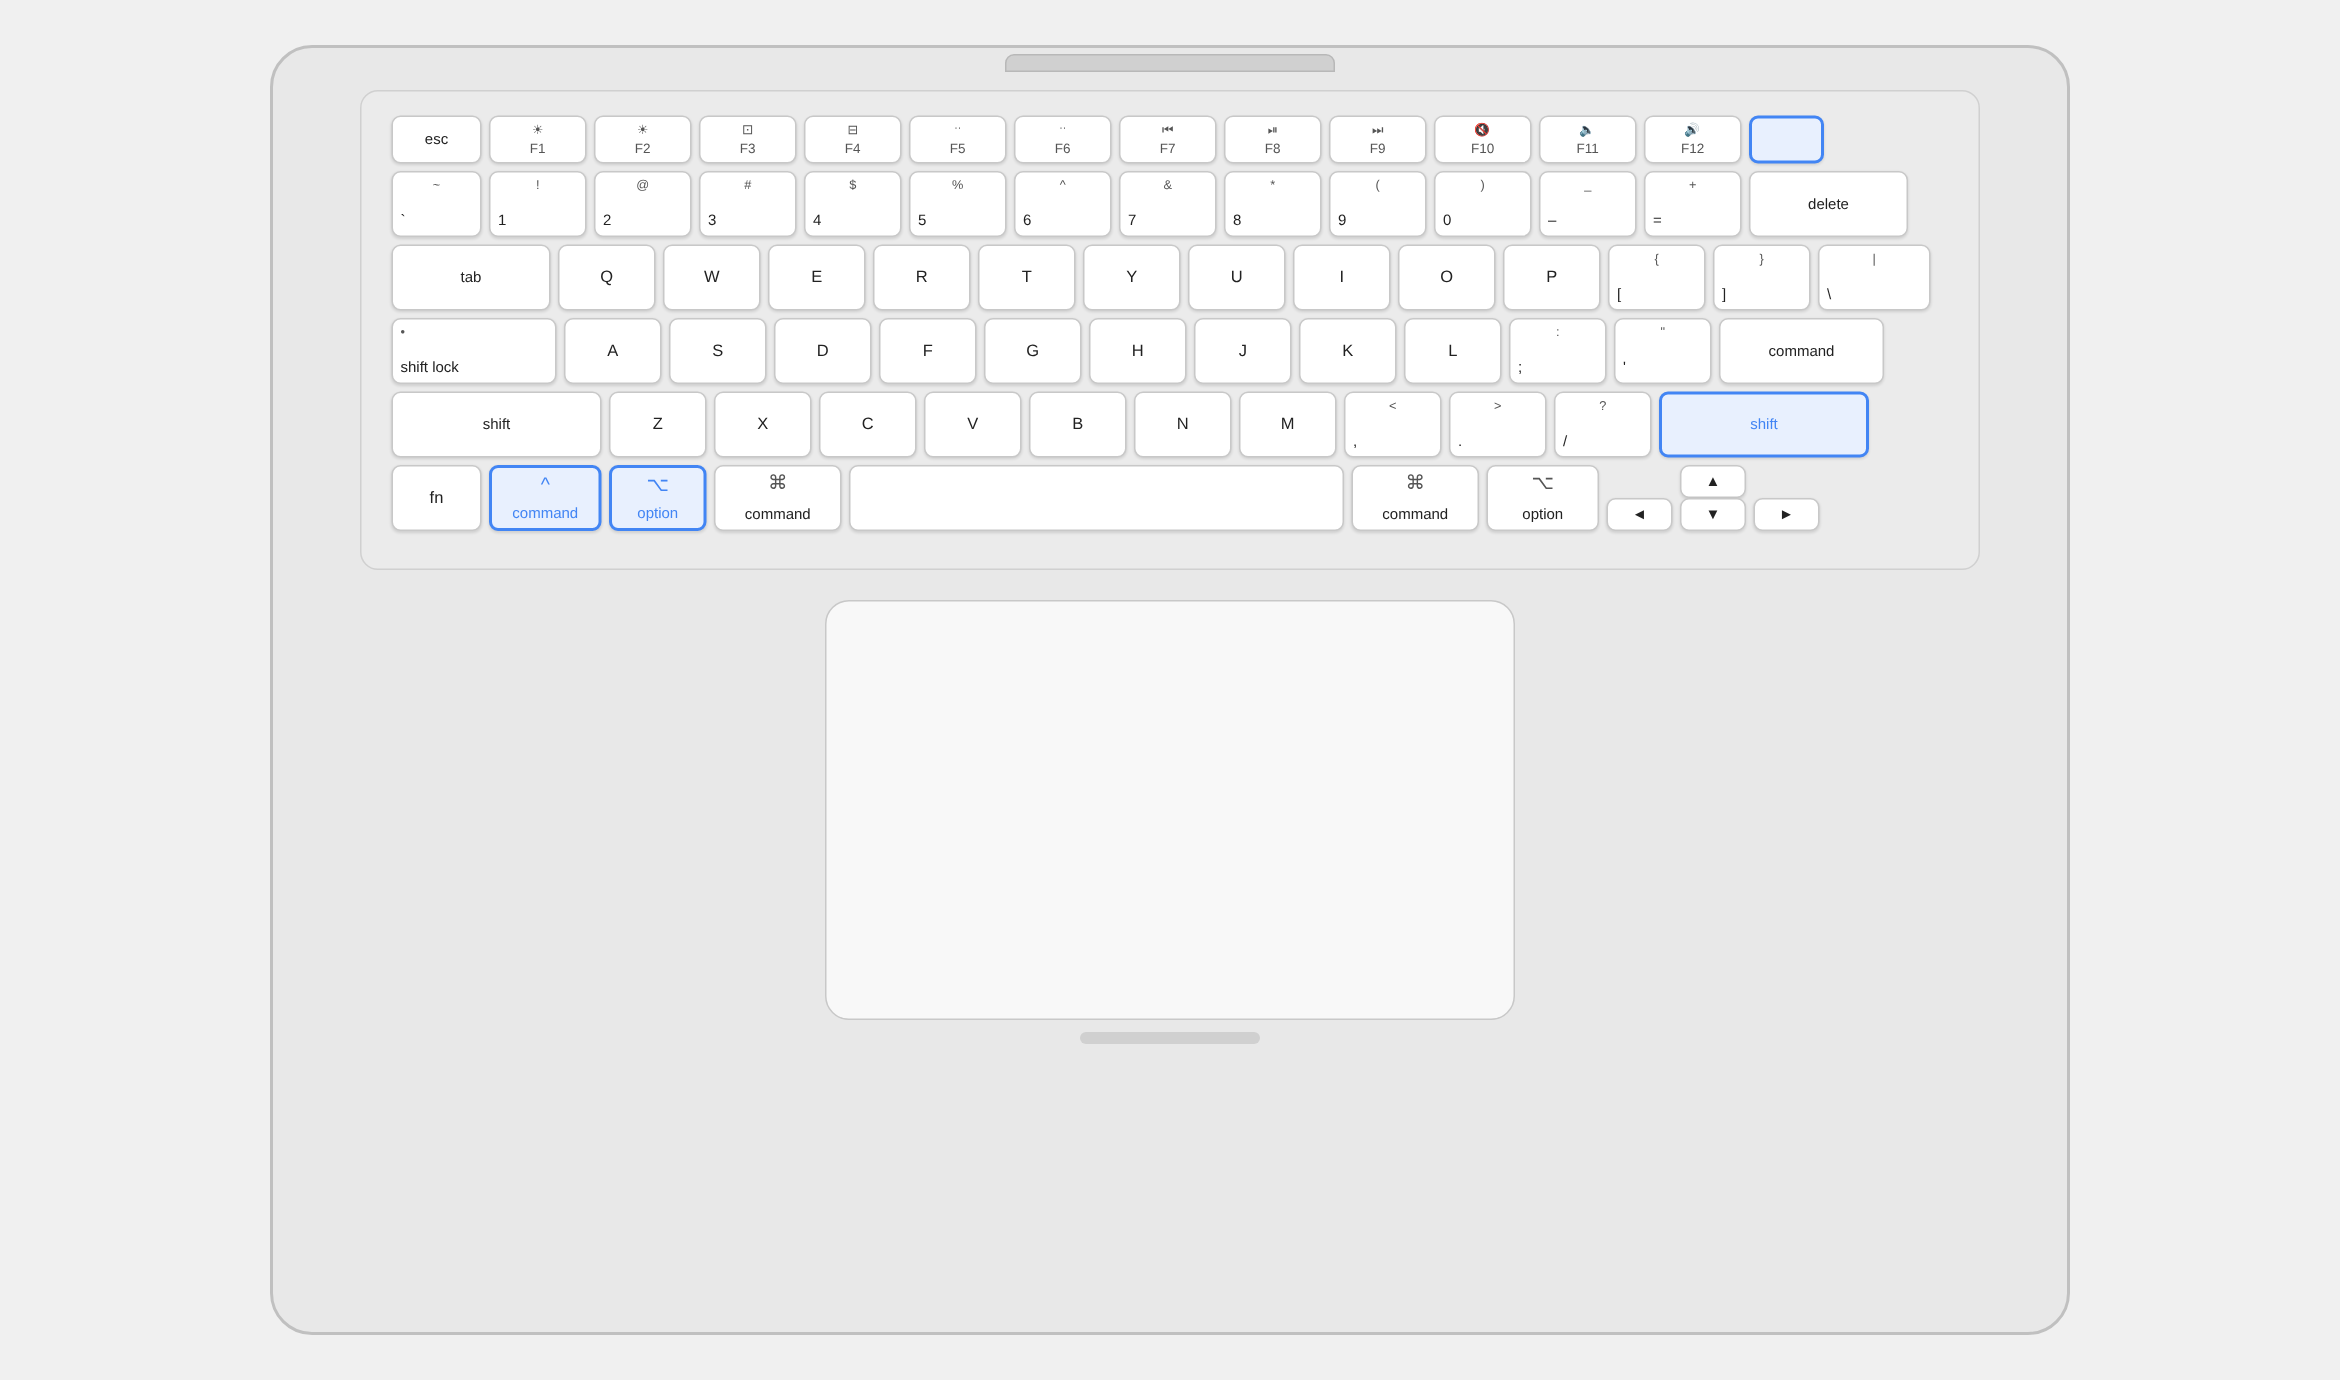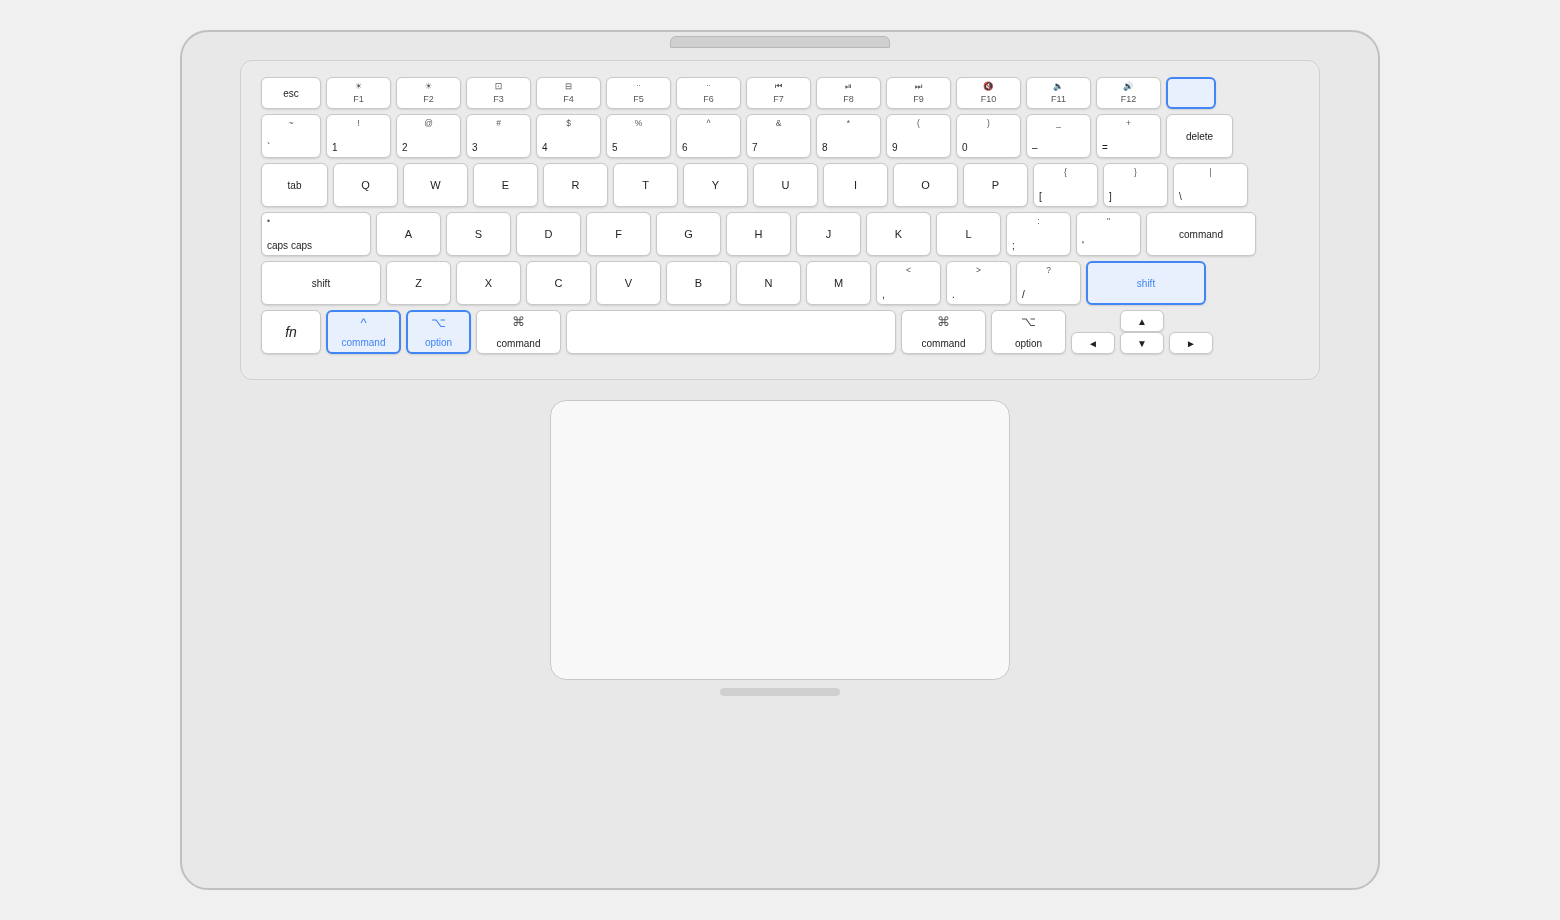--- a/index.html
+++ b/index.html
@@ -99,23 +99,23 @@
     
     .key-fn-row {
       height: 32px;
       min-height: 32px;
     }
     .w-50 { width: 50px; }
     .w-60 { width: 60px; }
     .w-65 { width: 65px; }
     .w-75 { width: 75px; }
     .w-85 { width: 85px; }
-    .w-90 { width: 67px; }
+    .w-90 { width: 106px; }
     .w-110 { width: 110px; }
-    .w-140 { width: 120px; }
+    .w-140 { width: 140px; }
     .w-330 { width: 330px; }
 
     .key-highlighted {
       background: #e8f0fe;
       border: 2px solid #4285f4;
     }
     .key-highlighted .single-label,
     .key-highlighted .bottom-label,
     .key-highlighted .top-label,
     .key-highlighted .small-label {
@@ -304,21 +304,21 @@
       </div>
       <div class="key w-75">
         <span class="top-label">|</span>
         <span class="bottom-label">\</span>
       </div>
     </div>
 
     <div class="key-row">
       <div class="key w-110">
         <span class="top-label" style="align-self:flex-start;">•</span>
-        <span class="bottom-label">caps caps</span>
+        <span class="bottom-label">shift lock</span>
       </div>
       <div class="key w-65">
           <span class="single-label">A</span>
         </div>
       <div class="key w-65">
           <span class="single-label">S</span>
         </div>
       <div class="key w-65">
           <span class="single-label">D</span>
         </div>
@@ -390,21 +390,21 @@
         <span class="top-label">?</span>
         <span class="bottom-label">/</span>
       </div>
       <div class="key w-140 key-highlighted">
         <span class="single-label" style="font-size:10px; color:#4285f4;">shift</span>
       </div>
     </div>
 
     <div class="key-row">
       <div class="key w-60">
-        <span class="single-label" style="font-size:14px;font-style:italic;">fn</span>
+        <span class="single-label" style="font-size:11px;">fn</span>
       </div>
       <div class="key w-75 key-highlighted">
         <span class="top-label" style="color:#4285f4; font-size:13px;">^</span>
         <span class="bottom-label" style="color:#4285f4; align-self:center;">command</span>
       </div>
       <div class="key w-65 key-highlighted">
         <span class="top-label" style="color:#4285f4; font-size:13px;">⌥</span>
         <span class="bottom-label" style="color:#4285f4; align-self:center;">option</span>
       </div>
       <div class="key w-85">

